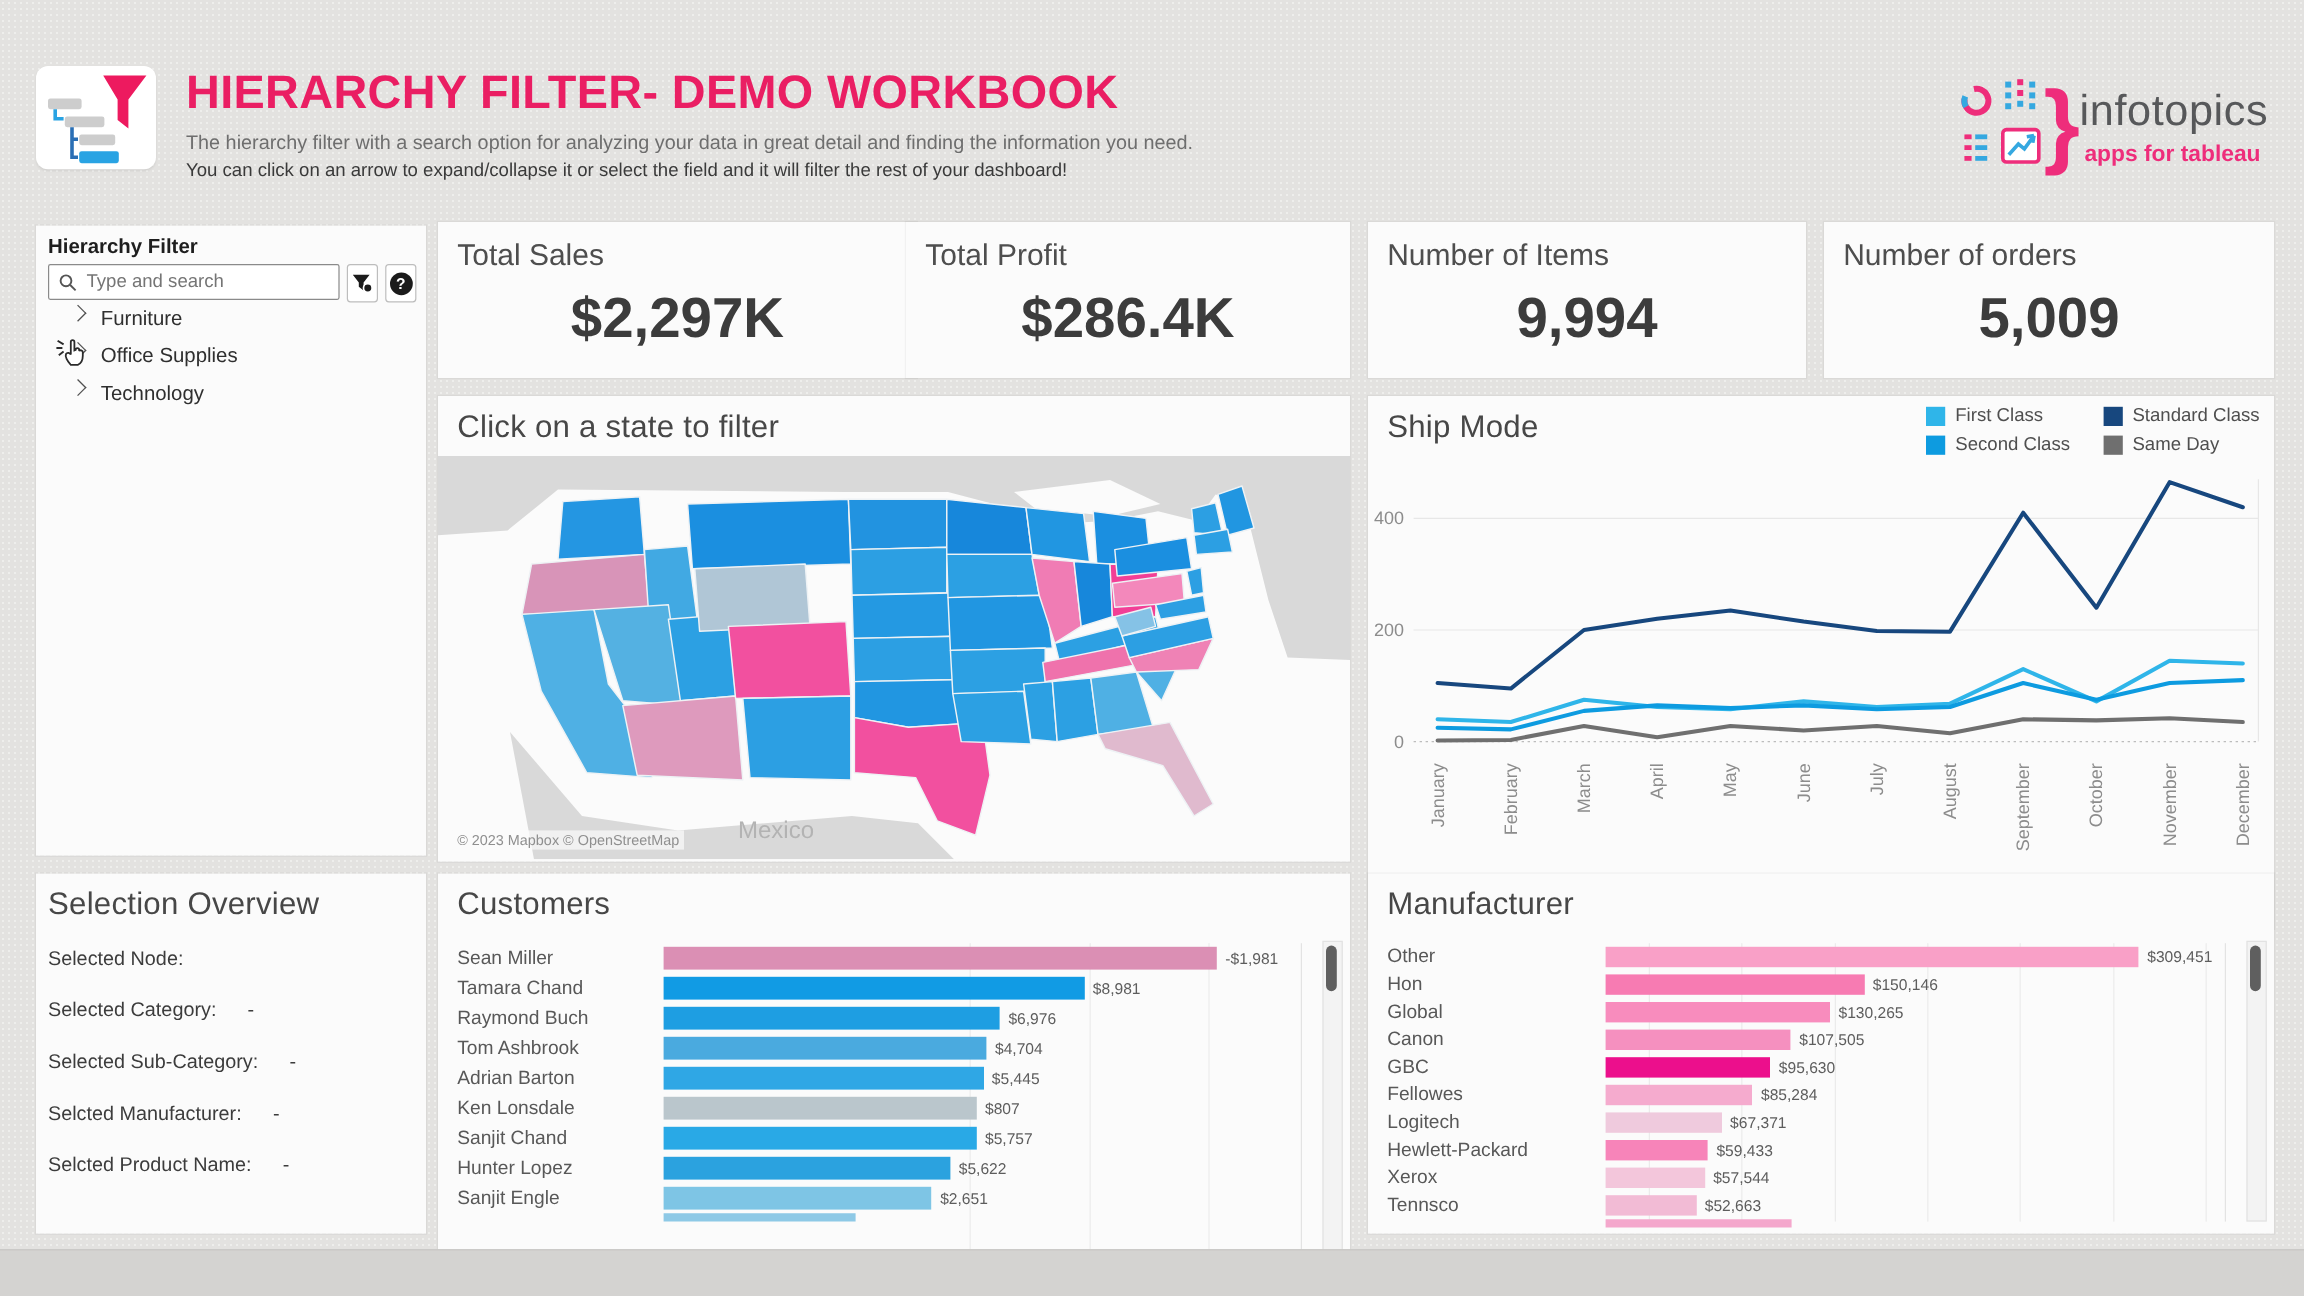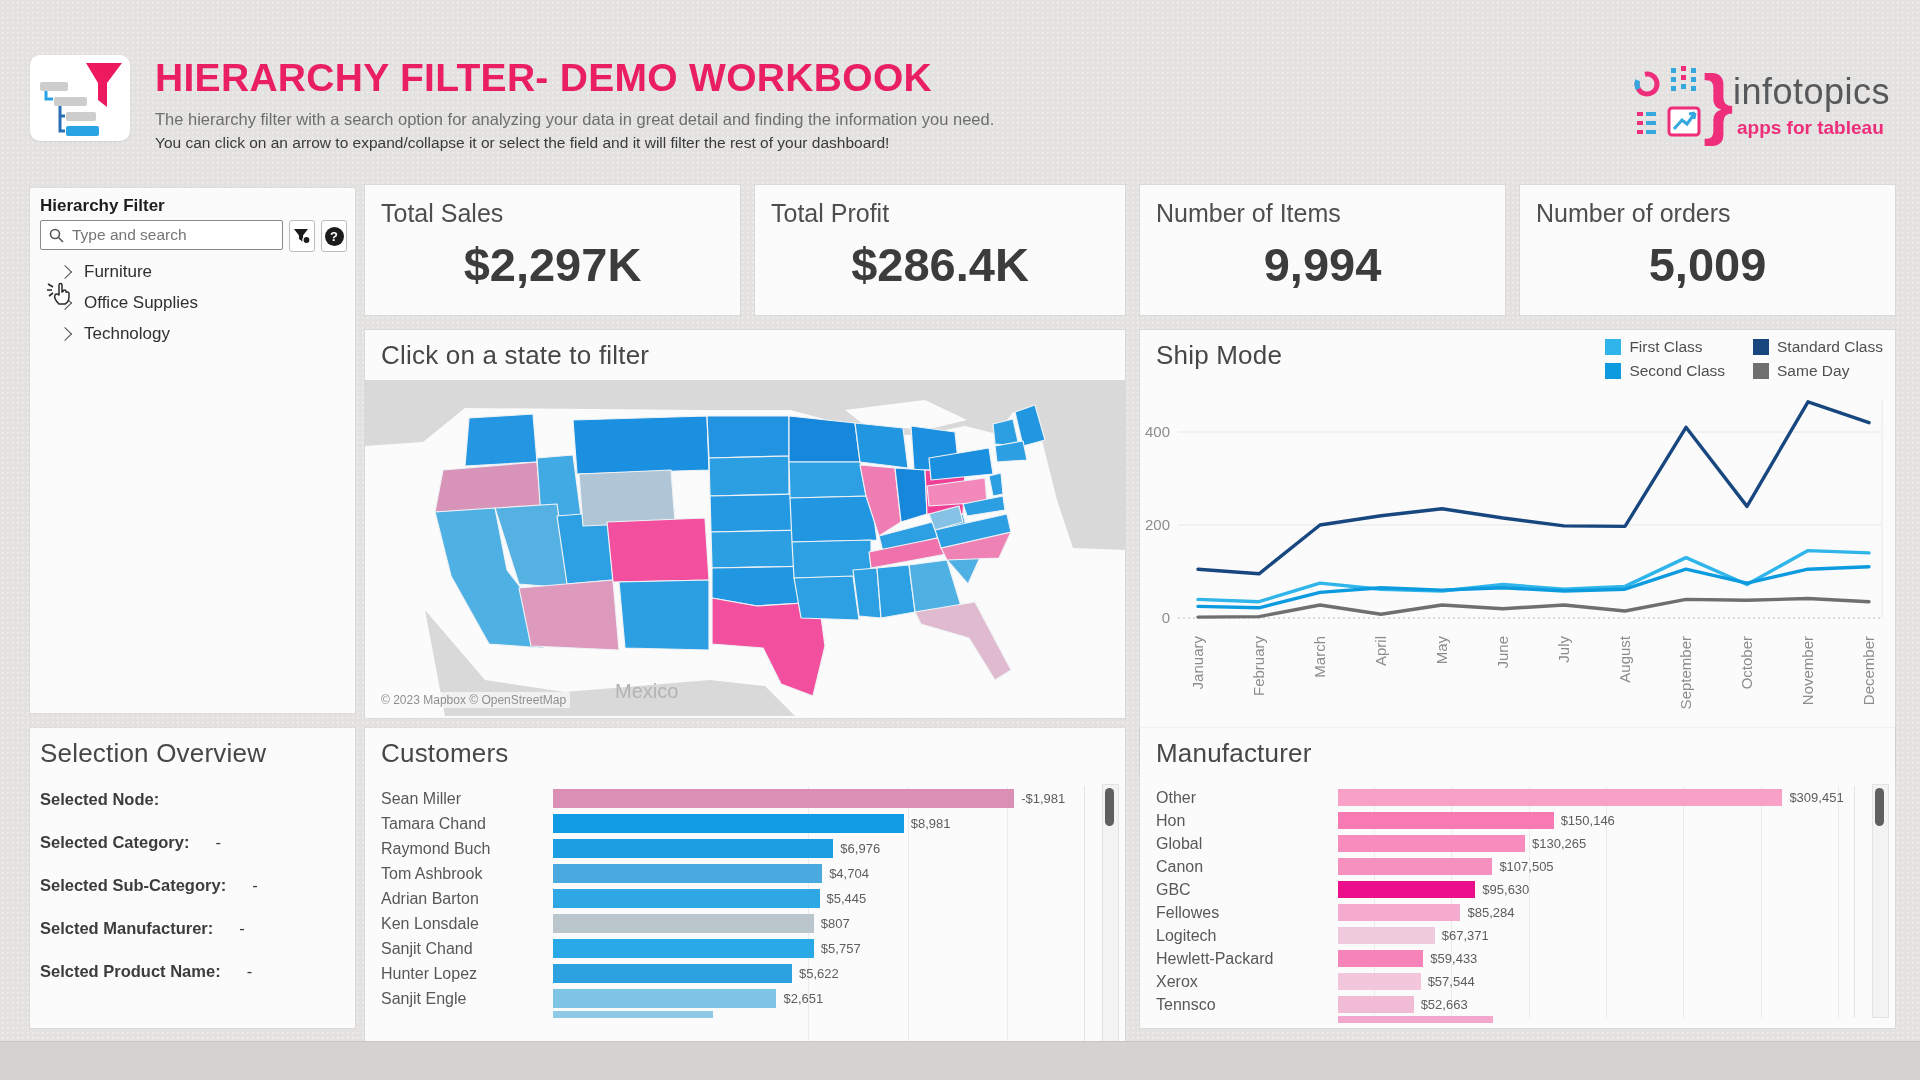--- a/index.html
+++ b/index.html
@@ -23,21 +23,21 @@
 
   
   .sidebar{left:30px;top:188px;width:325px;height:525px;}
   .sidebar-title{position:absolute;left:10px;top:8px;font-size:17px;font-weight:bold;color:#1e1e1e;}
   .search-row{position:absolute;left:10px;top:32px;right:8px;height:30px;display:flex;gap:6px;}
   .search-box{flex:1;display:flex;align-items:center;gap:6px;border:1px solid #8a8a8a;background:#fff;border-radius:2px;padding:0 8px;}
   .search-box input{border:none;outline:none;flex:1;font-size:15.5px;color:#333;background:transparent;font-family:"Liberation Sans",sans-serif;}
   .sq-btn{width:34px;height:30px;border:1px solid #bdbdbd;border-radius:3px;background:#fff;display:flex;align-items:center;justify-content:center;cursor:pointer;}
   .help-circle{width:19px;height:19px;border-radius:50%;background:#1b1b1b;color:#fff;font-size:13px;font-weight:bold;display:flex;align-items:center;justify-content:center;}
   .tree{position:absolute;left:30px;top:68px;right:8px;}
-  .tree-row{display:flex;align-items:center;height:31px;cursor:pointer;}
+  .tree-row{display:flex;height:31px;cursor:pointer;}
   .chevron{width:9px;height:9px;border-right:1.8px solid #4f4f4f;border-top:1.8px solid #4f4f4f;transform:rotate(45deg);margin-right:14px;flex:none;}
   .tree-label{font-size:17px;color:#2f2f2f;}
   .cursor-hand{position:absolute;left:14px;top:86px;z-index:5;}
 
   
   .kpi{position:absolute;top:185px;height:130px;background:#fbfbfb;box-shadow:0 0 0 1px rgba(0,0,0,.04);}
   .kpi .k-label{position:absolute;left:16px;top:14px;font-size:25px;color:#4e4e4e;}
   .kpi .k-value{position:absolute;left:0;right:0;top:52px;text-align:center;font-size:47px;color:#3c3c3c;font-weight:bold;}
 
   
@@ -50,21 +50,21 @@
   .ship-panel{left:1140px;top:330px;width:755px;height:444px;}
   .ship-legend{position:absolute;right:12px;top:8px;display:grid;grid-auto-flow:column;grid-template-rows:repeat(2,auto);column-gap:28px;row-gap:6px;}
   .legend-item{display:flex;align-items:center;gap:8px;cursor:pointer;}
   .legend-swatch{width:16px;height:16px;flex:none;}
   .legend-label{font-size:15.5px;color:#4f4f4f;}
 
   
   .sel-panel{left:30px;top:728px;width:325px;height:300px;}
   .sel-fields{position:absolute;left:10px;top:62px;right:8px;}
   .sel-row{margin-bottom:24px;}
-  .sel-label{font-size:16.5px;font-weight:bold;color:#3c3c3c;}
+  .sel-label{font-size:16.5px;font-weight:normal;color:#3c3c3c;}
   .sel-value{font-size:16.5px;color:#3c3c3c;margin-left:26px;}
 
   .cust-panel{left:365px;top:728px;width:760px;height:368px;}
   .manu-panel{left:1140px;top:728px;width:755px;height:300px;}
   .bars-mount{position:absolute;left:16px;top:58px;right:40px;bottom:10px;z-index:1;}
   .bar-row{display:flex;align-items:center;}
   .cust-panel .bar-row{height:25px;}
   .manu-panel .bar-row{height:23px;}
   .bar-name{flex:none;font-size:16px;color:#585858;}
   .cust-panel .bar-name{width:130px;}
@@ -184,21 +184,21 @@
         <span class="chevron"></span>
         <span class="tree-label">Technology</span>
       </div>
     </div>
   <svg class="cursor-hand" width="34" height="34" viewBox="0 0 34 34">
     <path d="M4,10 L9,13 M3,16 L8,16 M5,22 L9,19" stroke="#2b2b2b" stroke-width="1.6" fill="none"></path>
     <path d="M15,30 C12,27 10,23 11,21 C12,19.4 14.2,20 15,21.5 L15,11 C15,9 18,9 18,11 L18,18 L19,17.6 C19,15.6 22,15.6 22,17.6 L22,18.6 C22.6,17.4 25,17.8 25,19.6 L25,22.5 C25,26 23,29 21,30 Z" fill="#fff" stroke="#2b2b2b" stroke-width="1.5"></path>
   </svg>
 </div>
 
-<div class="kpi" style="left:365px;width:375px;">
+<div class="kpi" style="left:365px;width:375px;padding-left:24px;">
   <div class="k-label">Total Sales</div>
   <div class="k-value">$2,297K</div>
 </div>
 <div class="kpi" style="left:755px;width:370px;">
   <div class="k-label">Total Profit</div>
   <div class="k-value">$286.4K</div>
 </div>
 <div class="kpi" style="left:1140px;width:365px;">
   <div class="k-label">Number of Items</div>
   <div class="k-value">9,994</div>

